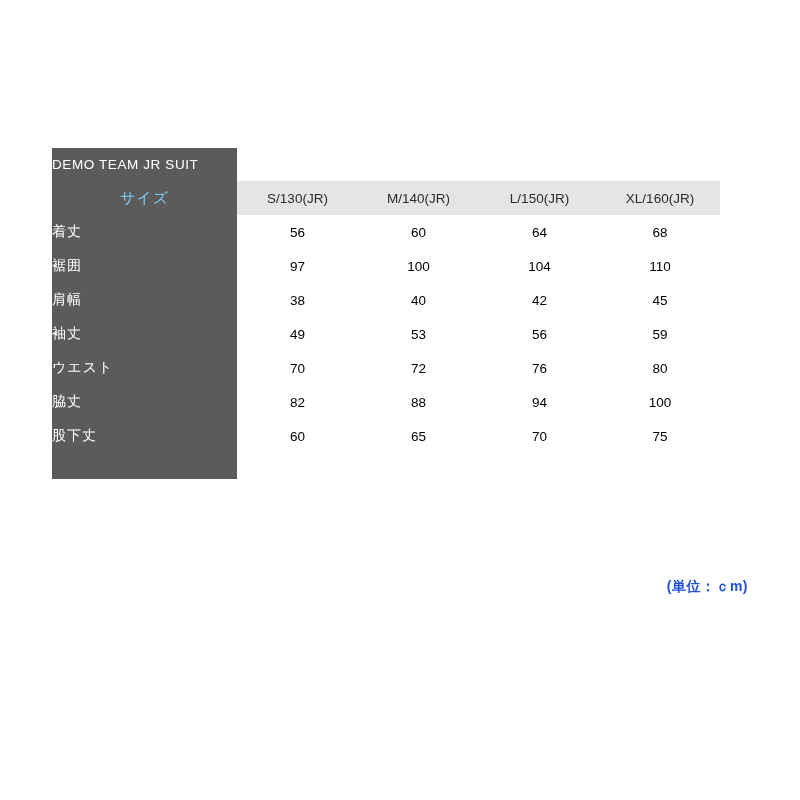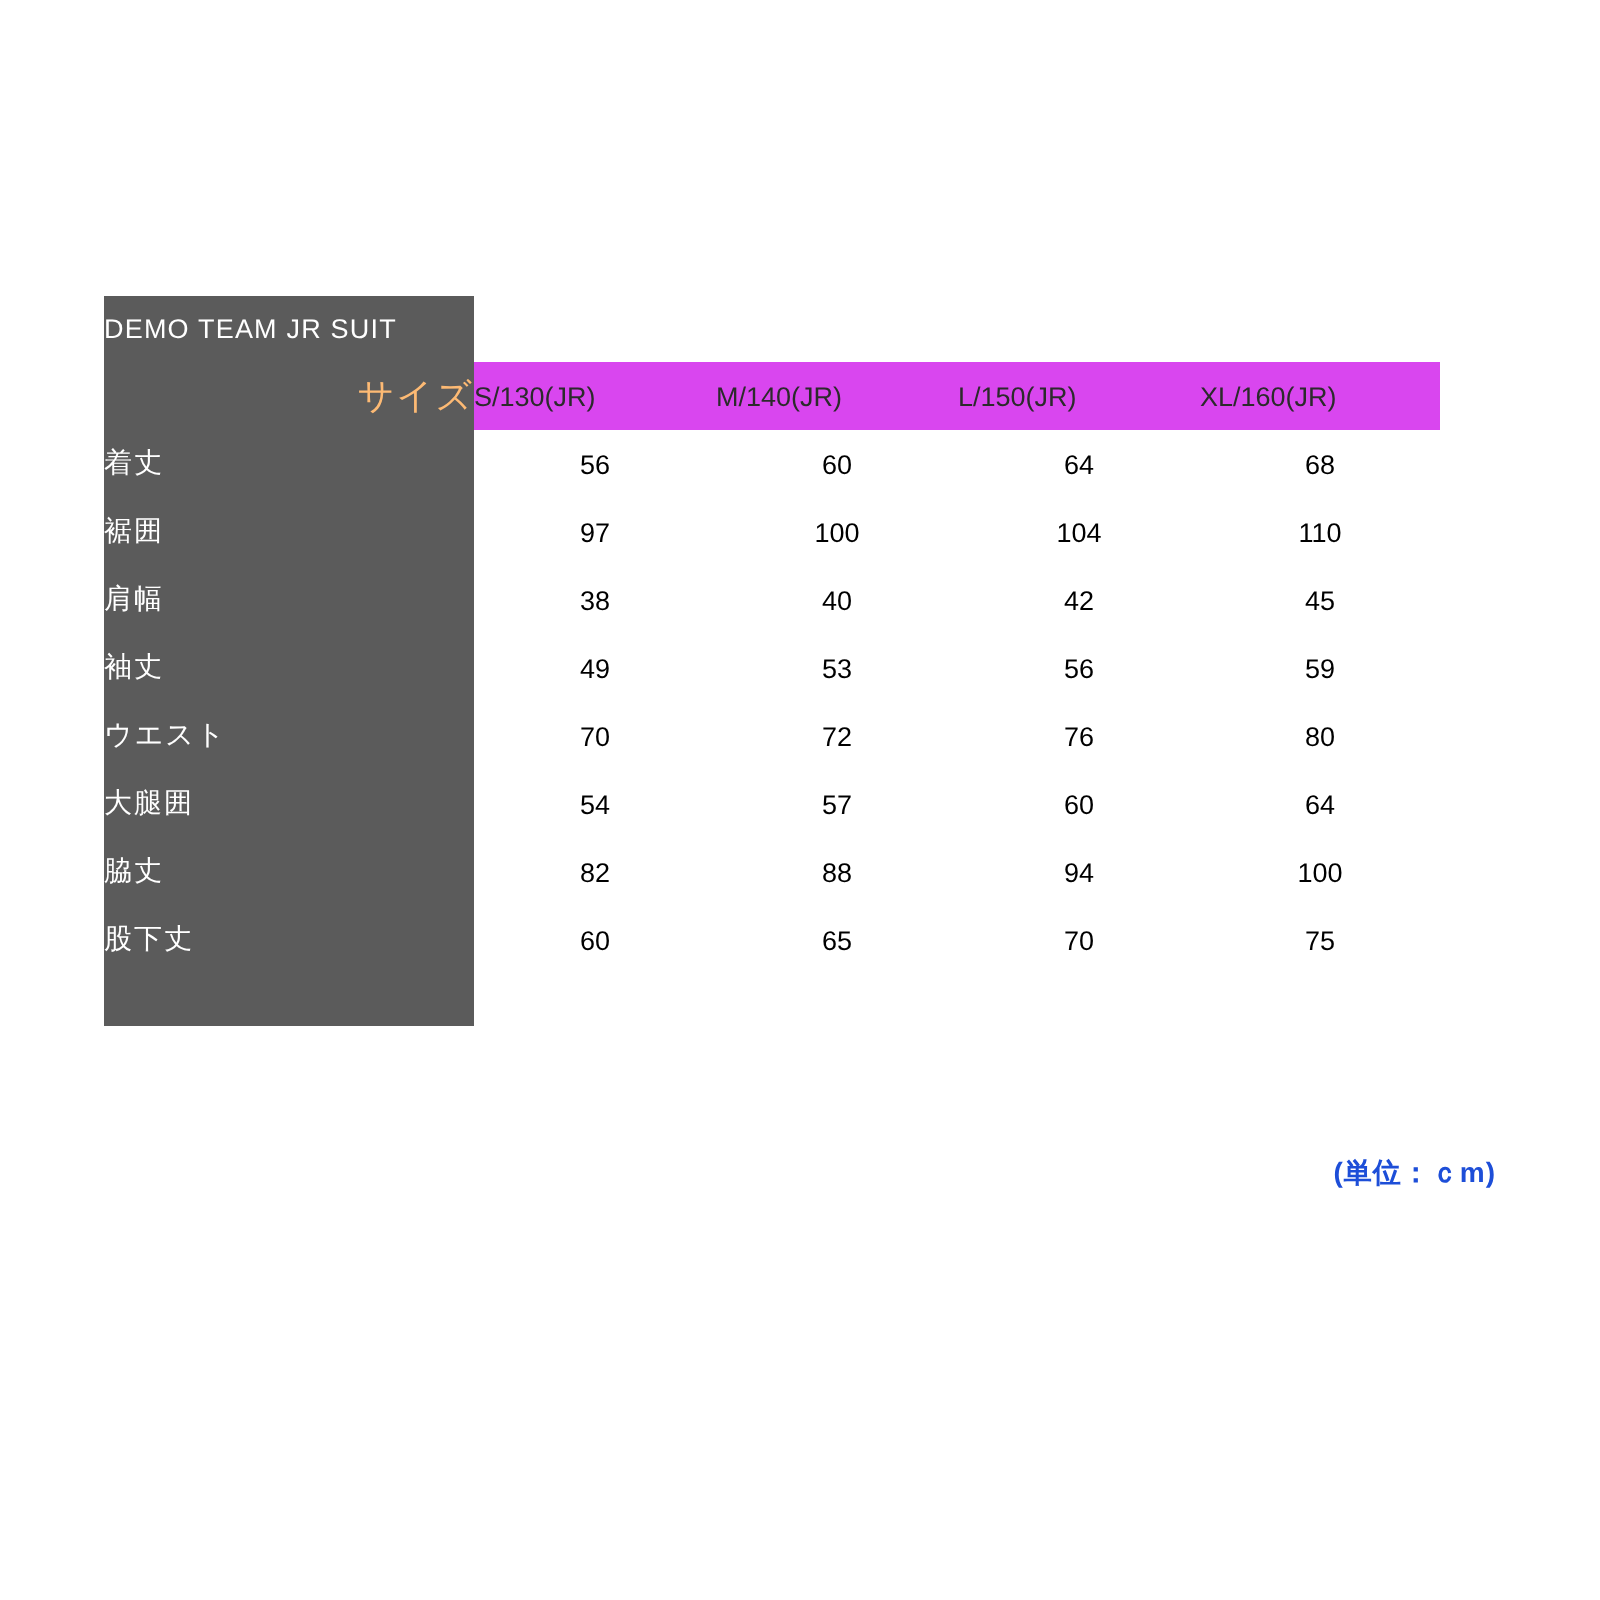--- a/index.html
+++ b/index.html
@@ -45,32 +45,32 @@
     height: 33px;
     vertical-align: middle;
     white-space: nowrap;
   }
   .title-blank {
     background: #ffffff;
   }
   
   .hdr-label {
     background: #5b5b5b;
-    color: #fdba74;
-    font-size: 18px;
-    text-align: right;
+    color: #7dd3fc;
+    font-size: 15px;
+    text-align: center;
     height: 34px;
     vertical-align: middle;
     letter-spacing: 1px;
   }
   .hdr-col {
-    background: #d946ef;
+    background: #e5e5e5;
     color: #2b2b2b;
     font-size: 13.5px;
-    text-align: left;
+    text-align: center;
     height: 34px;
     vertical-align: middle;
   }
   
   .row-label {
     background: #5b5b5b;
     color: #ffffff;
     font-size: 14px;
     height: 34px;
     vertical-align: middle;
@@ -162,27 +162,20 @@
         <td class="cell">59</td>
       </tr>
       <tr>
         <td class="row-label">ウエスト</td>
         <td class="cell">70</td>
         <td class="cell">72</td>
         <td class="cell">76</td>
         <td class="cell">80</td>
       </tr>
       <tr>
-        <td class="row-label">大腿囲</td>
-        <td class="cell">54</td>
-        <td class="cell">57</td>
-        <td class="cell">60</td>
-        <td class="cell">64</td>
-      </tr>
-      <tr>
         <td class="row-label">脇丈</td>
         <td class="cell">82</td>
         <td class="cell">88</td>
         <td class="cell">94</td>
         <td class="cell">100</td>
       </tr>
       <tr>
         <td class="row-label">股下丈</td>
         <td class="cell">60</td>
         <td class="cell">65</td>

